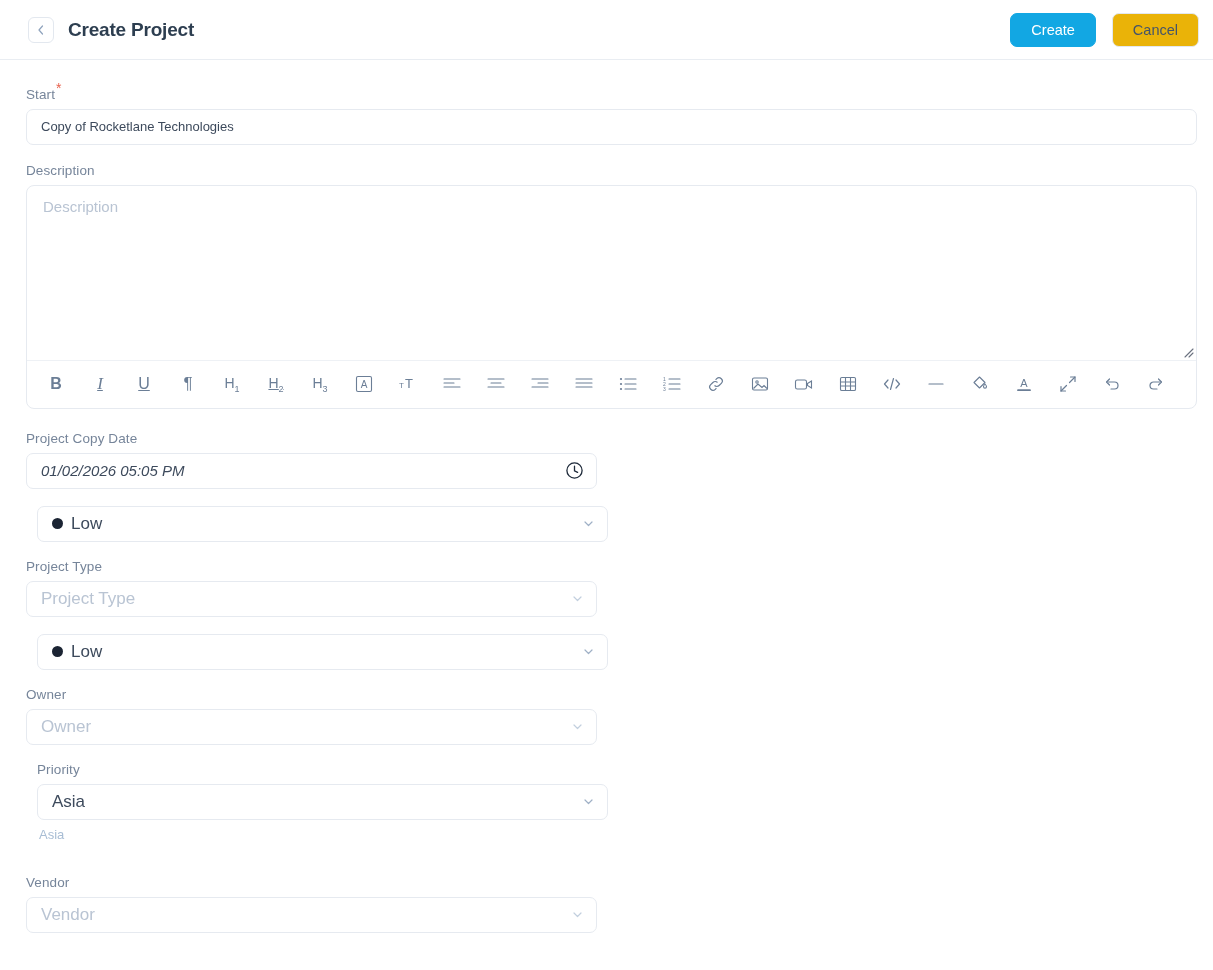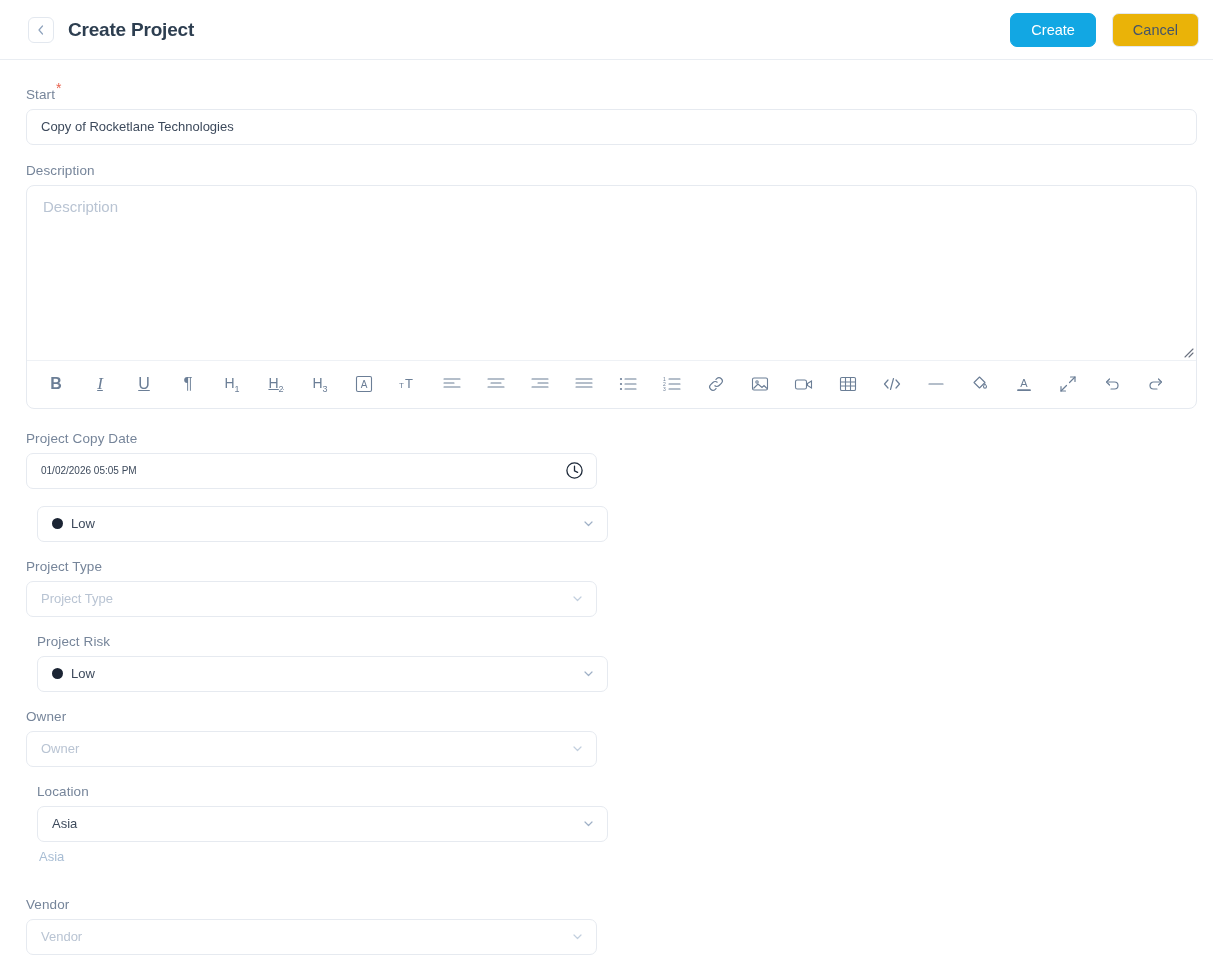--- a/index.html
+++ b/index.html
@@ -101,33 +101,33 @@
   .col.left { padding-right: 13px; }
   .col.right { padding-left: 11px; }
   .row { margin-bottom: 17px; }
 
   .select {
     width: 571px; height: 36px;
     border: 1px solid #e6eaf0; border-radius: 7px;
     background: #fff; display:flex; align-items:center;
     padding: 0 12px 0 14px; cursor: pointer; position: relative;
   }
-  .select .val { font-size: 13px; color:#3d4a5c; }
+  .select .val { font-size: 17px; color:#3d4a5c; }
   .select .val.ph { color:#b9c4d3; }
   .select .chev { margin-left:auto; color:#9fb0c6; display:flex; }
   .dot { width:11px; height:11px; border-radius:50%; background:#1b2433; margin-right:8px; flex:none; display:inline-block; }
   .helper { font-size:13px; color:#a8bdd4; margin-top:7px; margin-left:2px; }
 
   .date-input {
     width: 571px; height: 36px;
     border: 1px solid #e6eaf0; border-radius: 7px;
     background:#fff; display:flex; align-items:center;
     padding: 0 12px 0 14px;
   }
-  .date-input .val { font-size:10px; color:#3d4a5c; }
+  .date-input .val { font-size:15px; color:#3d4a5c;font-style:italic; }
   .date-input .clock { margin-left:auto; display:flex; color:#1e2a3a; }
 </style>
 </head>
 <body>
 
 <div class="page">
 
   <div class="header">
     <div class="back-btn">
       <span>
@@ -359,21 +359,20 @@
             <span class="chev">
               <svg width="13" height="13" viewBox="0 0 13 13" fill="none">
                   <path d="M3 5 L6.5 8.5 L10 5" stroke="#c2cfde" stroke-width="1.2" stroke-linecap="round" stroke-linejoin="round"></path>
                 </svg>
             </span>
           </div>
         </div>
       </div>
       <div class="col right">
         <div class="row">
-          <label class="label">Project Risk</label>
           <div class="select">
             <span class="dot"></span>
             <span class="val">Low</span>
             <span class="chev">
               <svg width="13" height="13" viewBox="0 0 13 13" fill="none">
                   <path d="M3 5 L6.5 8.5 L10 5" stroke="#9fb0c6" stroke-width="1.2" stroke-linecap="round" stroke-linejoin="round"></path>
                 </svg>
             </span>
           </div>
         </div>
@@ -387,21 +386,21 @@
             <span class="chev">
               <svg width="13" height="13" viewBox="0 0 13 13" fill="none">
                   <path d="M3 5 L6.5 8.5 L10 5" stroke="#c2cfde" stroke-width="1.2" stroke-linecap="round" stroke-linejoin="round"></path>
                 </svg>
             </span>
           </div>
         </div>
       </div>
       <div class="col right">
         <div class="row">
-          <label class="label">Location</label>
+          <label class="label">Priority</label>
           <div class="select">
             <span class="val">Asia</span>
             <span class="chev">
               <svg width="13" height="13" viewBox="0 0 13 13" fill="none">
                   <path d="M3 5 L6.5 8.5 L10 5" stroke="#9fb0c6" stroke-width="1.2" stroke-linecap="round" stroke-linejoin="round"></path>
                 </svg>
             </span>
           </div>
           <div class="helper">Asia</div>
         </div>

